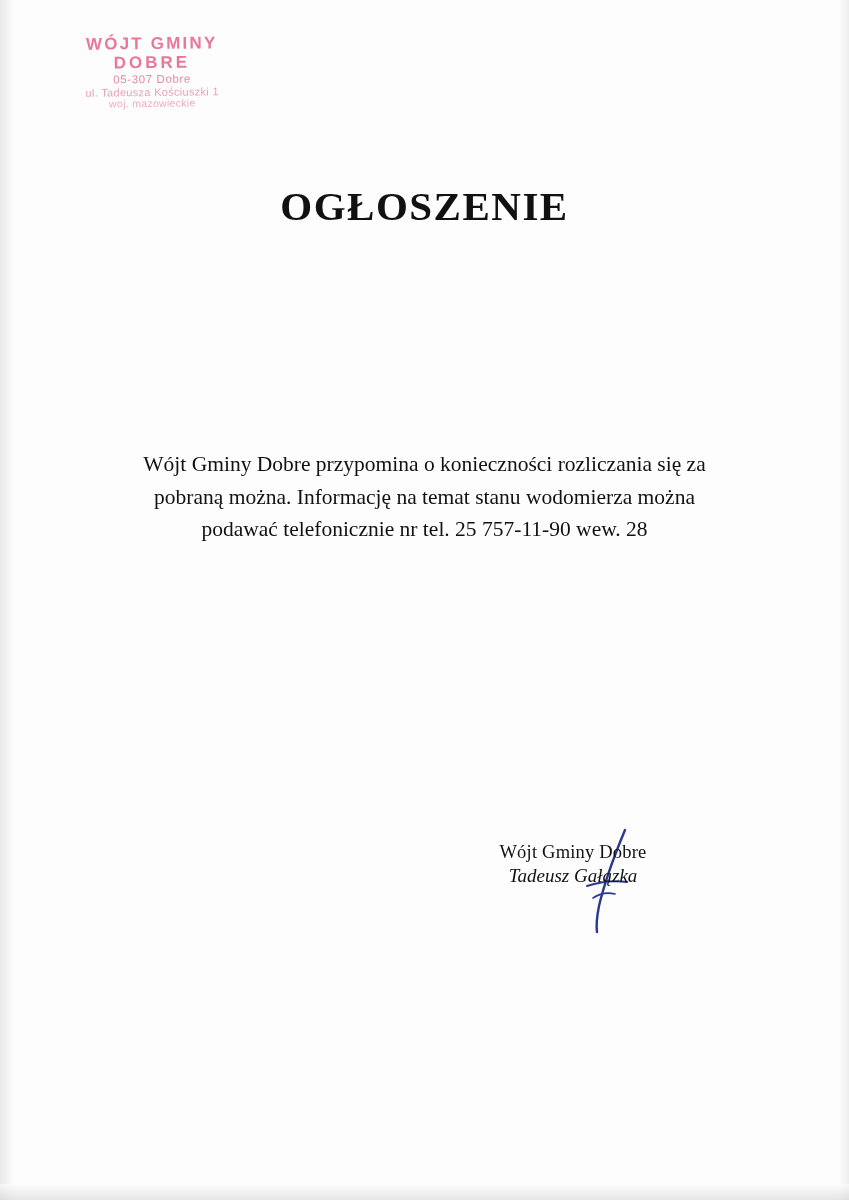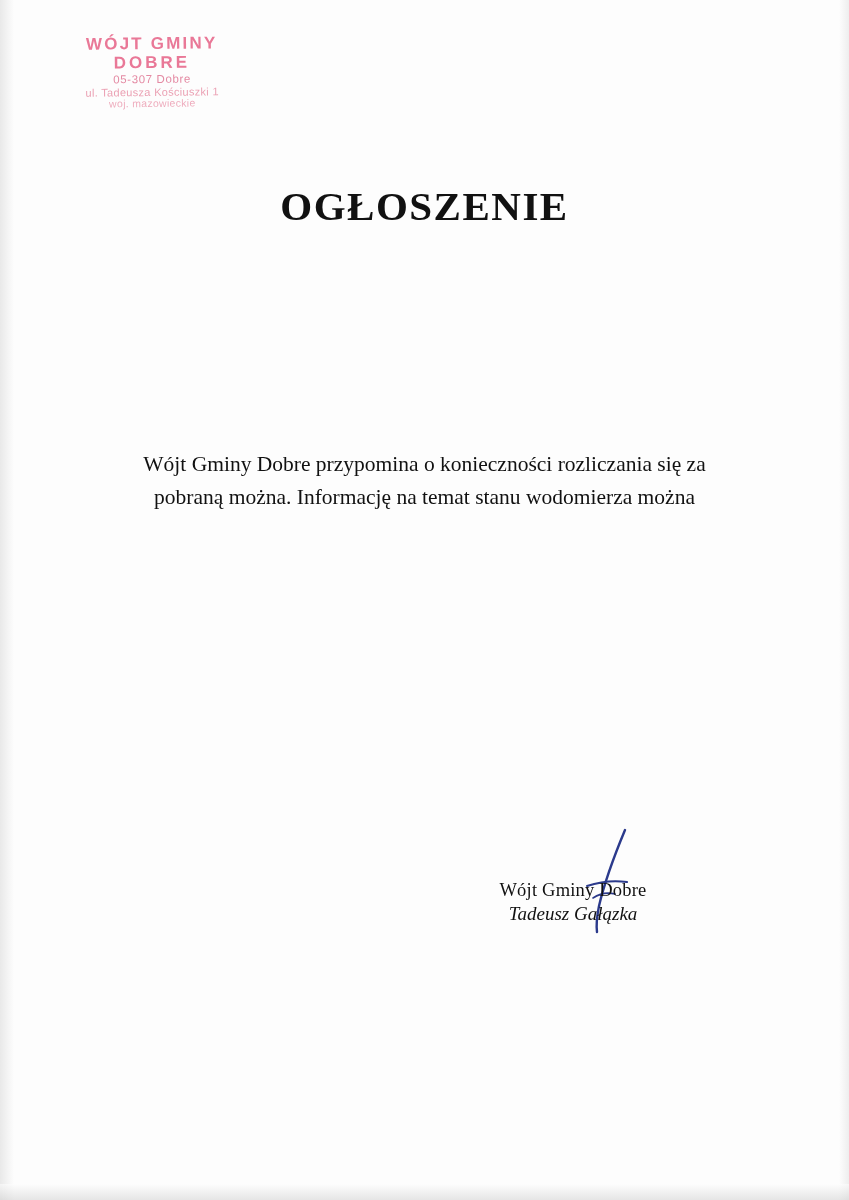--- a/index.html
+++ b/index.html
@@ -135,21 +135,20 @@
   .signature {
     position: absolute;
     top: 842px;
     right: 156px;
     text-align: center;
     width: 240px;
   }
   .signature .sig-role {
     font-size: 18.5px;
     letter-spacing: .2px;
-    margin-top: 38px;
   }
   .signature .sig-name {
     font-size: 19px;
     font-style: italic;
     margin-top: 2px;
   }
   .sig-scribble {
     position: absolute;
     right: 196px;
     top: 828px;
@@ -174,20 +173,21 @@
     <div class="stamp-line4">ul. Tadeusza Kościuszki 1</div>
     <div class="stamp-line5">woj. mazowieckie</div>
   </div>
 
   <h1 class="title">OGŁOSZENIE</h1>
 
 
   <div class="body-text">
     <span class="line">Wójt Gminy Dobre przypomina o konieczności rozliczania się  za</span>
     <span class="line">pobraną można. Informację na temat stanu wodomierza można</span>
+    <span class="line">podawać telefonicznie  nr  tel. 25 757-11-90 wew. 28</span>
   </div>
 
   <svg class="sig-scribble" viewBox="0 0 90 110" xmlns="http://www.w3.org/2000/svg">
     <path d="M62 2 C52 26, 42 52, 36 78 C34 88, 33 96, 34 104" fill="none" stroke="#2b3a8c" stroke-width="2.4" stroke-linecap="round"></path>
     <path d="M24 58 C36 54, 50 52, 64 54" fill="none" stroke="#2b3a8c" stroke-width="2" stroke-linecap="round"></path>
     <path d="M30 70 C36 66, 44 64, 52 66" fill="none" stroke="#2b3a8c" stroke-width="1.6" stroke-linecap="round"></path>
   </svg>
 
   <div class="signature">
     <div class="sig-role">Wójt Gminy Dobre</div>

